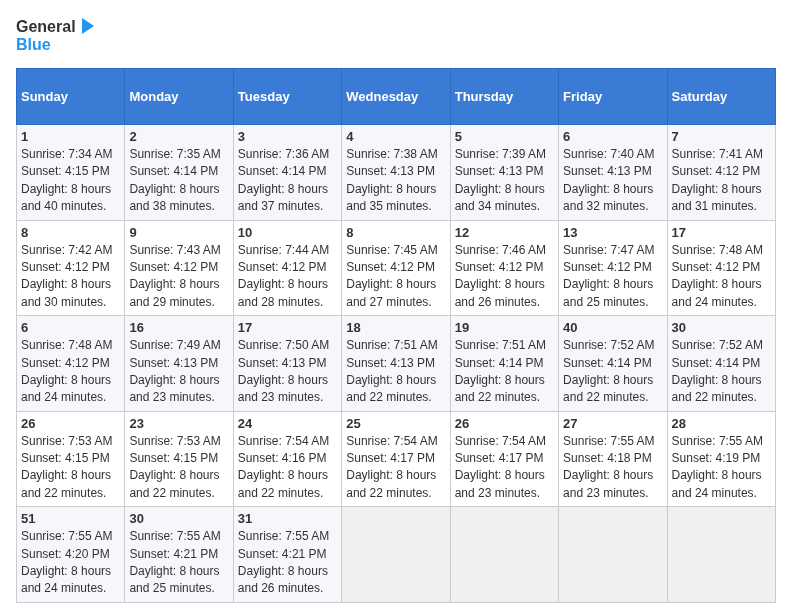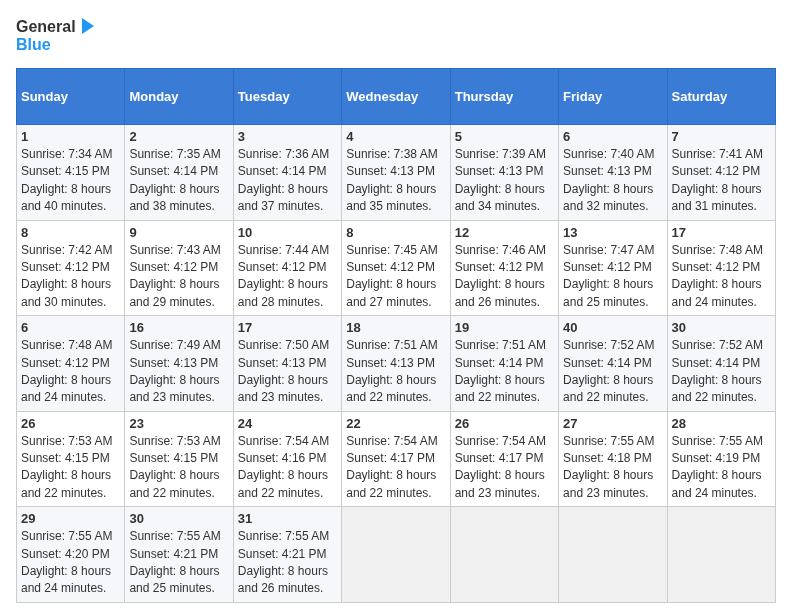--- a/index.html
+++ b/index.html
@@ -204,39 +204,39 @@
         </td>
         <td>
           <span class="day-num">23</span>
           <div class="day-info">Sunrise: 7:53 AM<br>Sunset: 4:15 PM<br>Daylight: 8 hours<br>and 22 minutes.</div>
         </td>
         <td>
           <span class="day-num">24</span>
           <div class="day-info">Sunrise: 7:54 AM<br>Sunset: 4:16 PM<br>Daylight: 8 hours<br>and 22 minutes.</div>
         </td>
         <td>
-          <span class="day-num">22</span>
+          <span class="day-num">25</span>
           <div class="day-info">Sunrise: 7:54 AM<br>Sunset: 4:17 PM<br>Daylight: 8 hours<br>and 22 minutes.</div>
         </td>
         <td>
           <span class="day-num">26</span>
           <div class="day-info">Sunrise: 7:54 AM<br>Sunset: 4:17 PM<br>Daylight: 8 hours<br>and 23 minutes.</div>
         </td>
         <td>
           <span class="day-num">27</span>
           <div class="day-info">Sunrise: 7:55 AM<br>Sunset: 4:18 PM<br>Daylight: 8 hours<br>and 23 minutes.</div>
         </td>
         <td>
           <span class="day-num">28</span>
           <div class="day-info">Sunrise: 7:55 AM<br>Sunset: 4:19 PM<br>Daylight: 8 hours<br>and 24 minutes.</div>
         </td>
       </tr>
       <tr>
         <td>
-          <span class="day-num">29</span>
+          <span class="day-num">51</span>
           <div class="day-info">Sunrise: 7:55 AM<br>Sunset: 4:20 PM<br>Daylight: 8 hours<br>and 24 minutes.</div>
         </td>
         <td>
           <span class="day-num">30</span>
           <div class="day-info">Sunrise: 7:55 AM<br>Sunset: 4:21 PM<br>Daylight: 8 hours<br>and 25 minutes.</div>
         </td>
         <td>
           <span class="day-num">31</span>
           <div class="day-info">Sunrise: 7:55 AM<br>Sunset: 4:21 PM<br>Daylight: 8 hours<br>and 26 minutes.</div>
         </td>

